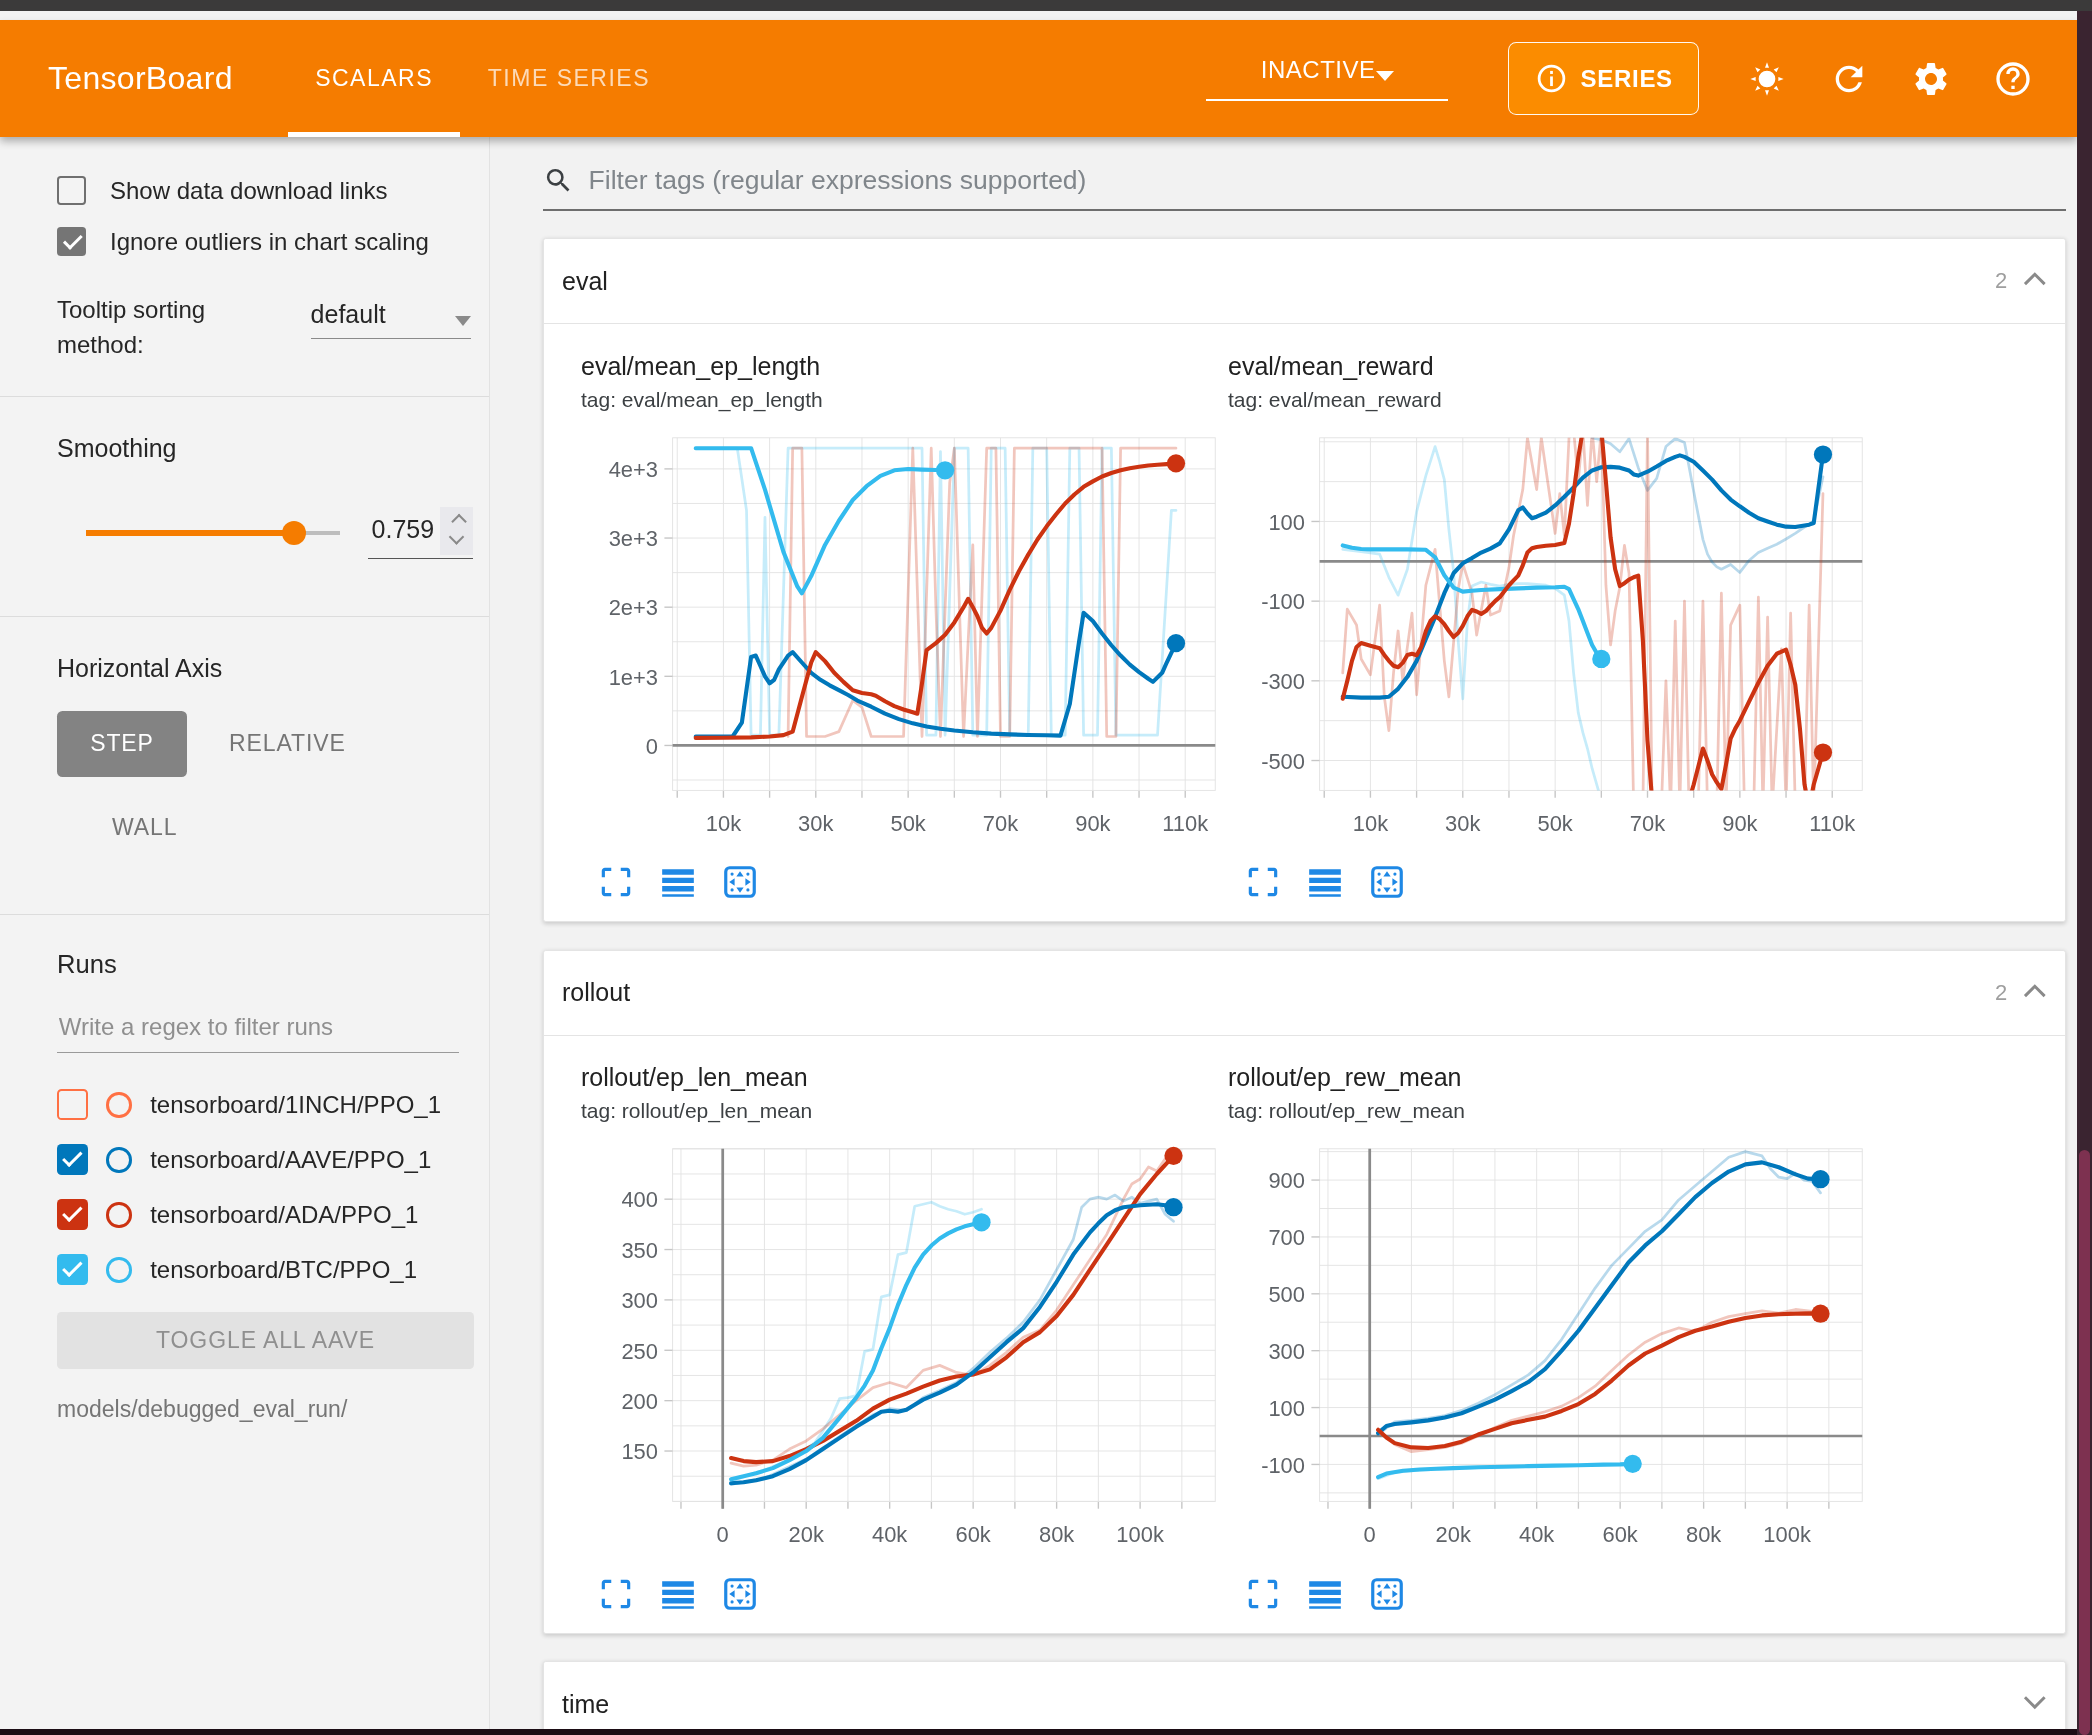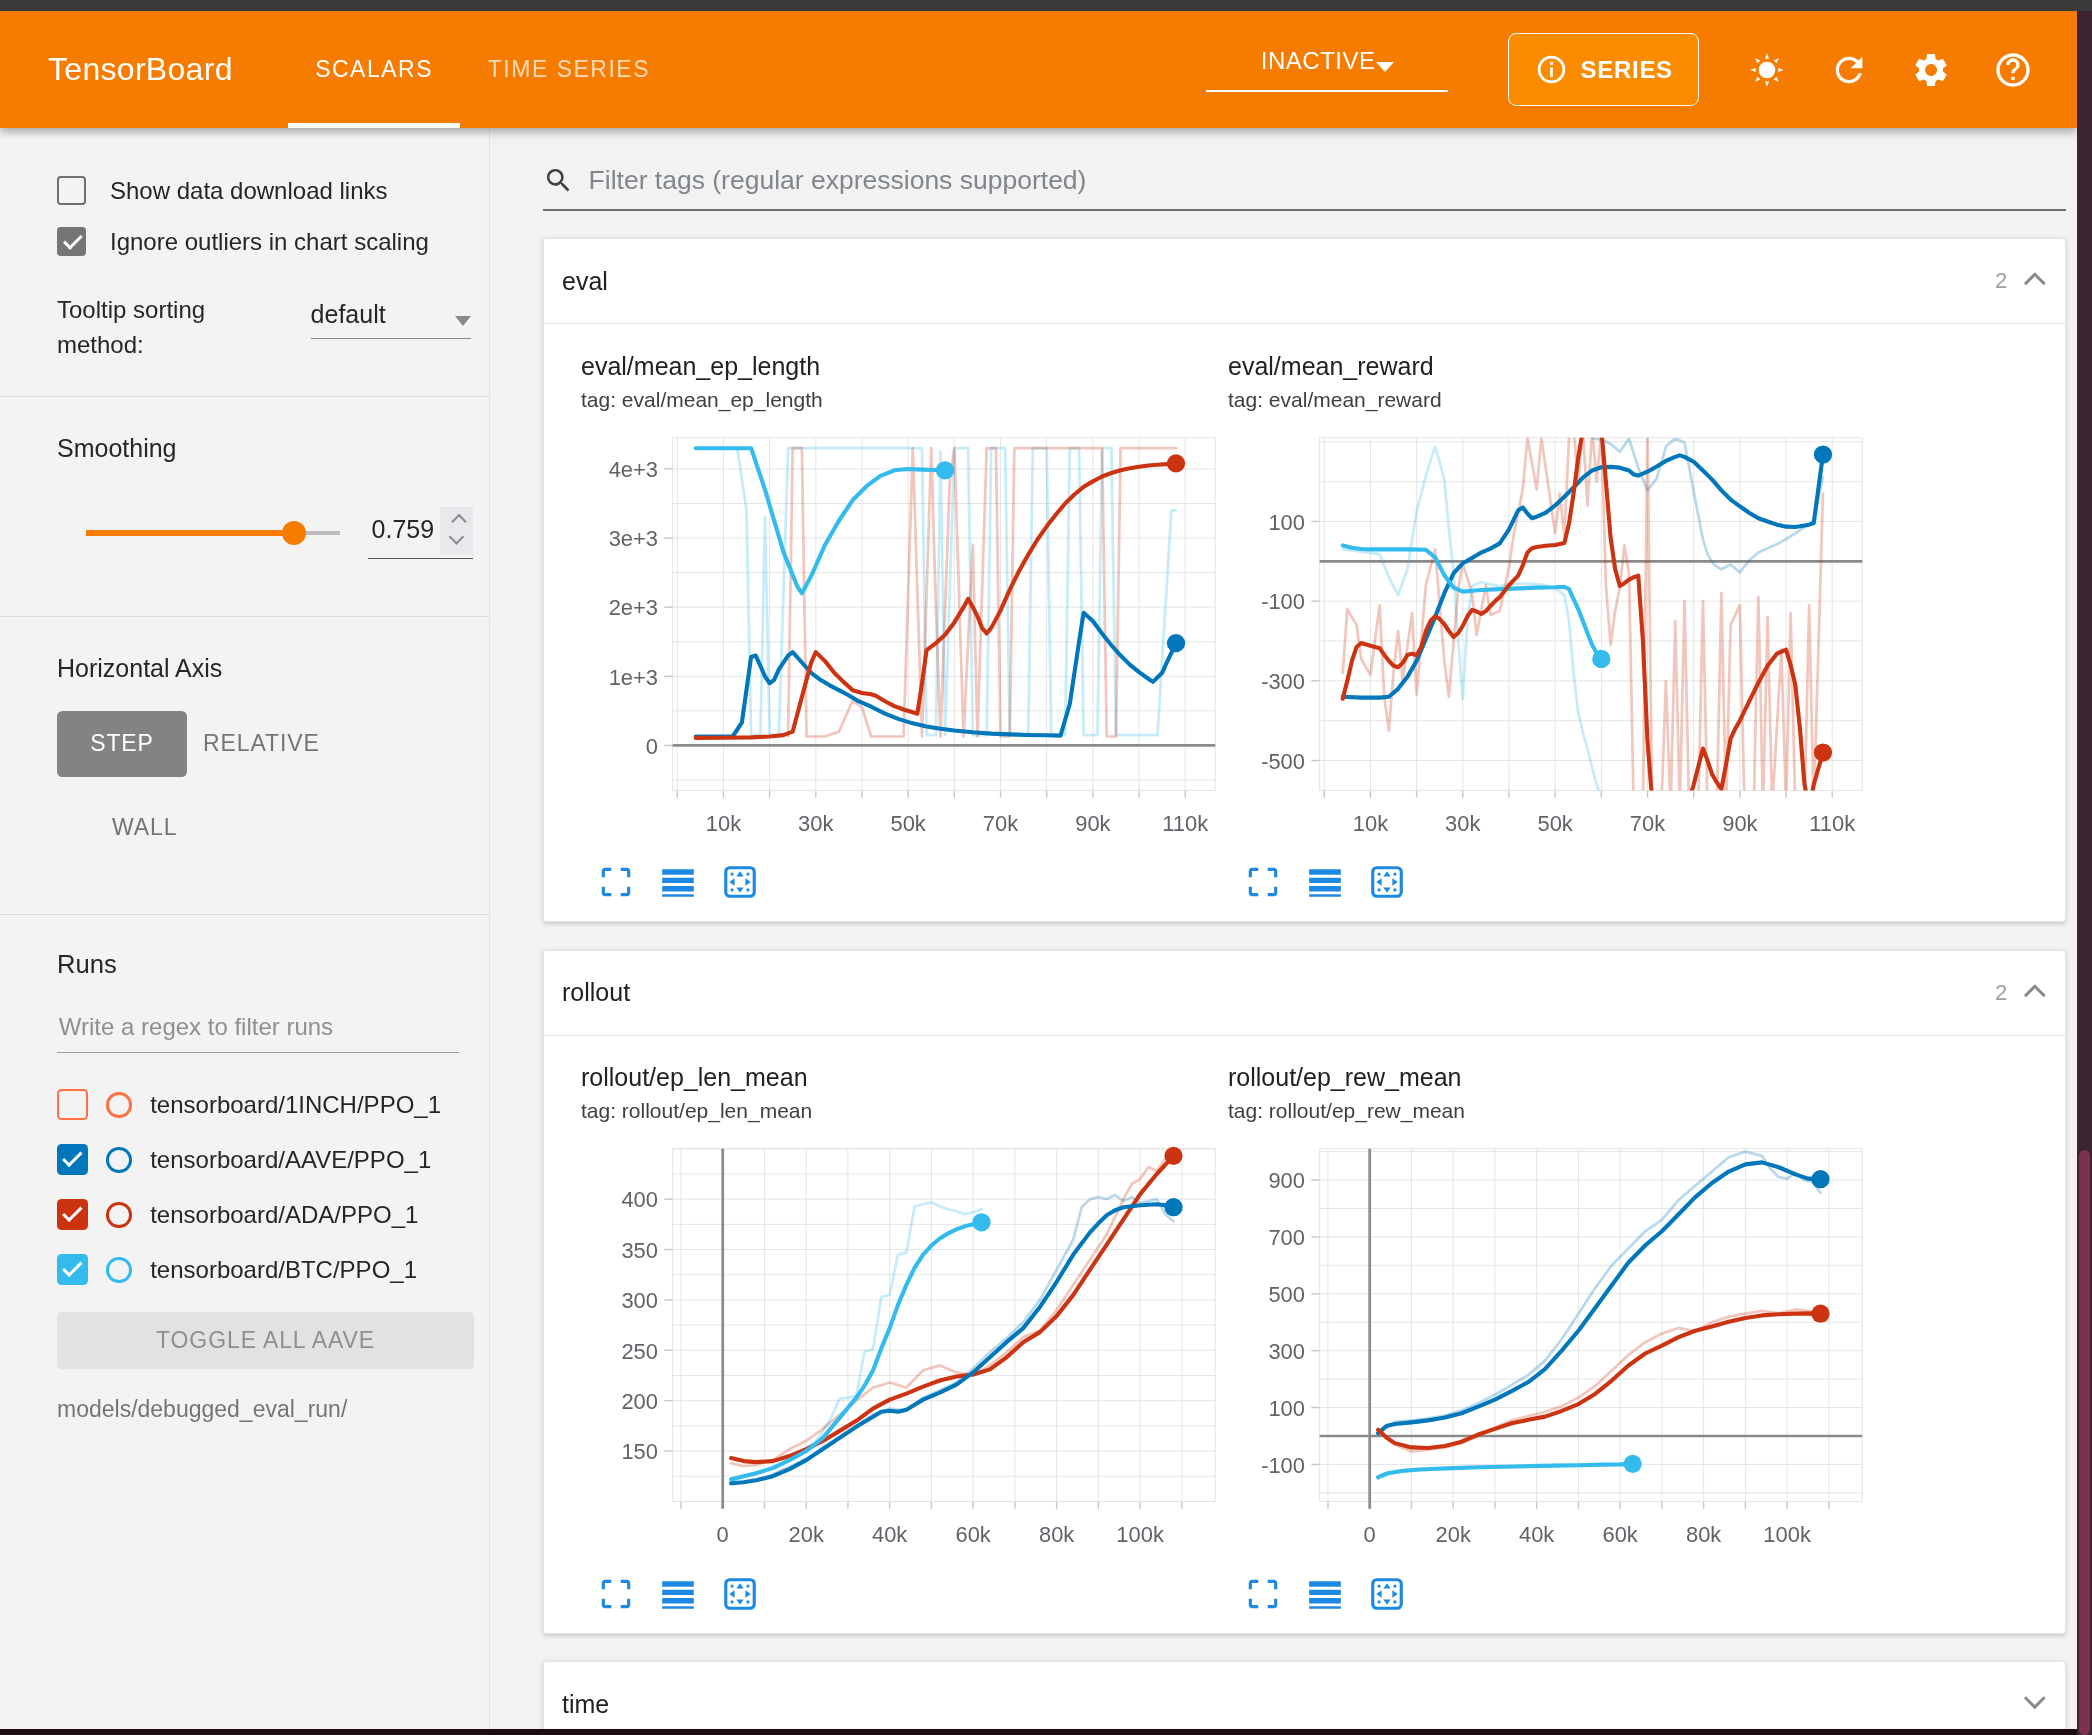--- a/index.html
+++ b/index.html
@@ -7,21 +7,21 @@
               font-family:"Liberation Sans", sans-serif; }
   .screen { position:relative; width:2092px; height:1735px; overflow:hidden; }
 
   
   .top-strip { position:absolute; top:0; left:0; right:0; height:11px; background:#3b3a3a; z-index:60; }
   .right-strip { position:absolute; top:11px; right:0; bottom:0; width:14.6px; background:#3a2430; z-index:55; }
   .right-strip .thumb { position:absolute; bottom:0; left:1.8px; width:11px; height:585px; background:#7d3150; border-radius:6.4px; }
   .bottom-strip { position:absolute; bottom:0; left:0; right:14.6px; height:6.4px; background:#1c0d15; z-index:55; }
 
   
-  .appbar { position:absolute; top:11px; left:0; right:14.6px; height:117px; background:#f57c00;
+  .appbar { position:absolute; top:20px; left:0; right:14.6px; height:117px; background:#f57c00;
             display:flex; align-items:center; box-shadow:0 4.6px 8.2px rgba(0,0,0,.30); z-index:40; }
   .brand { color:#fff; font-size:32px; font-weight:500; margin-left:48px; letter-spacing:0.3px; }
   .tabs { display:flex; height:100%; margin-left:55px; }
   .tab { position:relative; display:flex; align-items:center; padding:0 27.4px; color:rgba(255,255,255,.72);
          font-size:23px; font-weight:500; letter-spacing:1.5px; cursor:pointer; }
   .tab.active { color:#fff; }
   .tab.active::after { content:""; position:absolute; left:0; right:0; bottom:0; height:4.6px; background:#fff; }
   .appbar-spacer { flex:1; }
   .status-select { width:242px; display:flex; align-items:flex-end; justify-content:center;
                    border-bottom:2.7px solid #fff; padding-bottom:14.6px; margin-right:60px; cursor:pointer; }
@@ -62,21 +62,21 @@
   .slider .thumb { position:absolute; top:0; width:24px; height:24px; border-radius:50%; background:#f57c00; }
   .smooth-value { display:flex; align-items:center; margin-left:27.4px; border-bottom:1.8px solid #555; padding-bottom:3.7px; }
   .smooth-value .num { font-size:25px; color:#262626; padding:0 5.5px 1.8px 3.7px; }
   .spinner { width:33px; height:48px; background:#e9e9ed; display:flex; flex-direction:column; align-items:center; justify-content:center; gap:7.3px; cursor:pointer; }
   .spin-up, .spin-dn { width:11px; height:11px; border-left:2.7px solid #8a8a8a; border-bottom:2.7px solid #8a8a8a; }
   .spin-up { transform:rotate(135deg) translate(-1.8px,-1.8px); }
   .spin-dn { transform:rotate(-45deg) translate(1.8px,-1.8px); }
   .axis-btn-row { display:flex; align-items:center; margin-top:27.4px; }
   .step-btn { background:#838383; color:#fff; font-size:23px; letter-spacing:0.9px; border:none; border-radius:5.5px;
               width:130px; height:66px; cursor:pointer; }
-  .axis-opt { font-size:23px; letter-spacing:0.9px; color:#757575; margin-left:16px; cursor:pointer; }
+  .axis-opt { font-size:23px; letter-spacing:0.9px; color:#757575; margin-left:42px; cursor:pointer; }
   .axis-opt.wall { display:block; margin:37px 0 0 55px; padding-bottom:40px; }
   .runs-title { font-size:25.6px; color:#262626; margin-top:35px; }
   .regex-input { display:block; width:402px; margin-top:31px; border:none; border-bottom:1.8px solid #9a9a9a; background:transparent;
                  font-size:24px; color:#262626; padding:3.7px 0 11px 1.8px; outline:none; font-family:Liberation Sans, sans-serif; }
   .regex-input::placeholder { color:#8f8f8f; }
   .runs-list { margin-top:24px; }
   .run-row { display:flex; align-items:center; height:55px; gap:18.3px; white-space:nowrap; }
   .run-check { flex:0 0 auto; width:31px; height:31px; border-radius:4.6px; position:relative; cursor:pointer; }
   .run-check.on::after { content:""; position:absolute; left:5.5px; top:7.3px; width:15.5px; height:7.3px;
                          border-left:3.7px solid #fff; border-bottom:3.7px solid #fff; transform:rotate(-45deg); }

